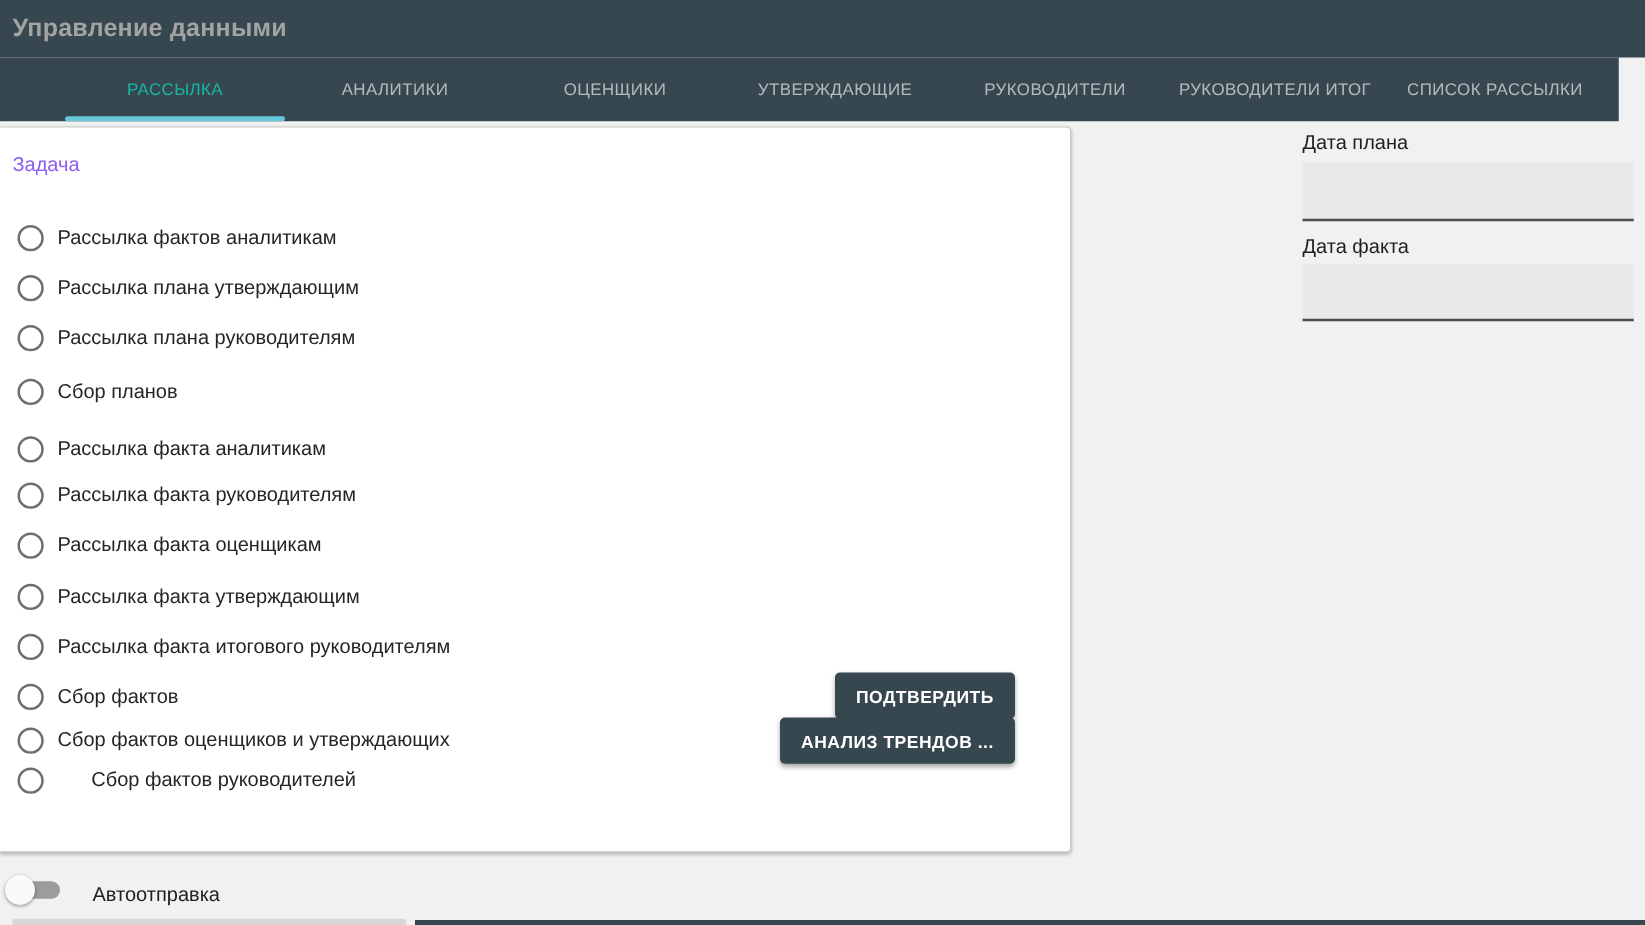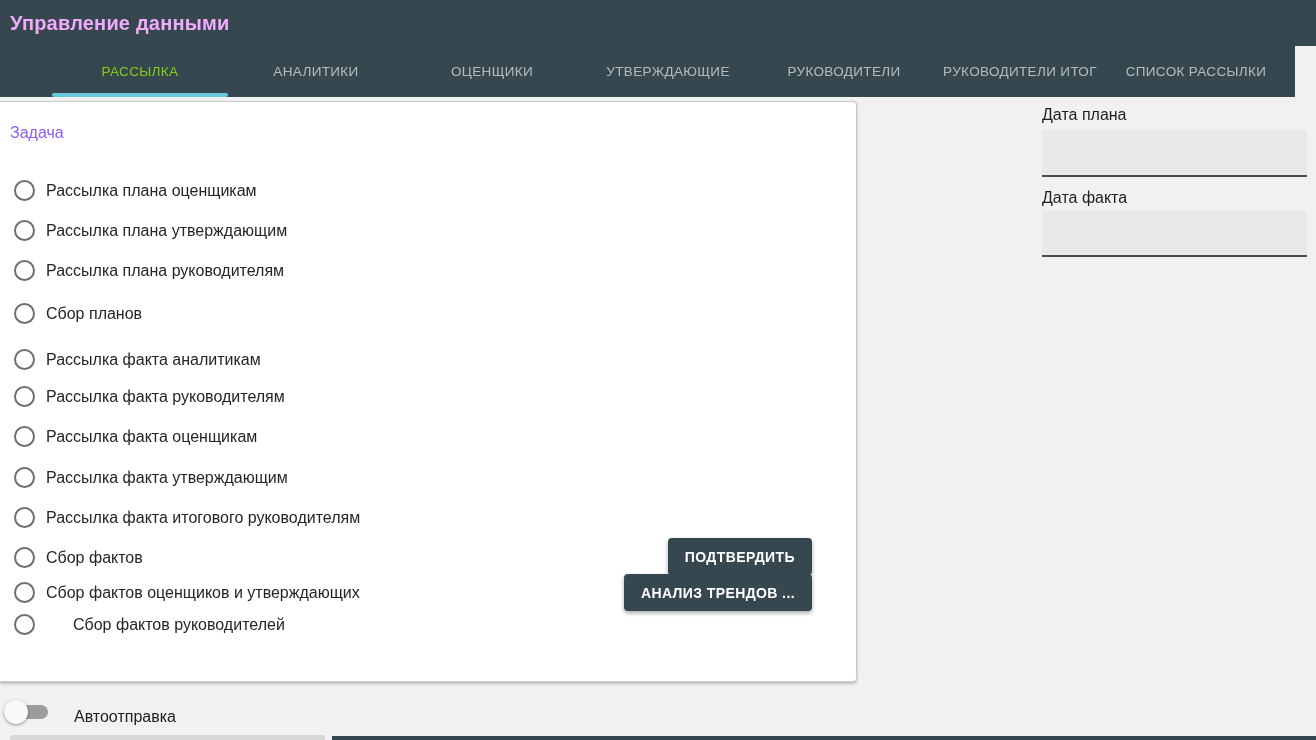--- a/index.html
+++ b/index.html
@@ -8,32 +8,32 @@
     background:#f1f1f1;
     font-family:"Liberation Sans", sans-serif;
     -webkit-font-smoothing:antialiased;
   }
   
   .toolbar{
     position:absolute;left:0;top:0;width:1316px;height:46px;
     background:#37474f;display:flex;align-items:center;
   }
   .toolbar .title{
-    color:#f0abfc;font-size:20px;font-weight:bold;margin-left:10px;letter-spacing:.2px;
+    color:#a3a3a3;font-size:20px;font-weight:bold;margin-left:10px;letter-spacing:.2px;
   }
   .tabbar{
     position:absolute;left:0;top:46px;width:1295px;height:51px;
     background:#37474f;display:flex;padding-left:52px;box-sizing:border-box;
   }
   .tab{
     width:176px;height:51px;line-height:51px;text-align:center;
     color:rgba(255,255,255,.62);font-size:13.5px;letter-spacing:.35px;
     cursor:pointer;position:relative;white-space:nowrap;overflow:hidden;
   }
-  .tab.active{color:#84cc16;}
+  .tab.active{color:#14b8a6;}
   .tab.active::after{
     content:"";position:absolute;left:0;bottom:0;width:100%;height:4px;
     background:#67c8dc;border-radius:2px;
   }
   
   .card{
     position:absolute;left:0;top:101px;width:857px;height:581px;
     background:#ffffff;border:1px solid #c9c9c9;border-left:none;
     border-radius:0 4px 4px 0;box-sizing:border-box;
     box-shadow:0 2px 3px rgba(0,0,0,.22);
@@ -122,21 +122,21 @@
     <div class="tab">РУКОВОДИТЕЛИ</div>
     <div class="tab">РУКОВОДИТЕЛИ ИТОГ</div>
     <div class="tab">СПИСОК РАССЫЛКИ</div>
   </div>
 
 <div class="card">
   <div class="panel-title">Задача</div>
   <div class="options">
       <div class="option">
         <span class="radio"></span>
-        <span class="option-label">Рассылка плана оценщикам</span>
+        <span class="option-label">Рассылка фактов аналитикам</span>
       </div>
       <div class="option">
         <span class="radio"></span>
         <span class="option-label">Рассылка плана утверждающим</span>
       </div>
       <div class="option">
         <span class="radio"></span>
         <span class="option-label">Рассылка плана руководителям</span>
       </div>
       <div class="option">

